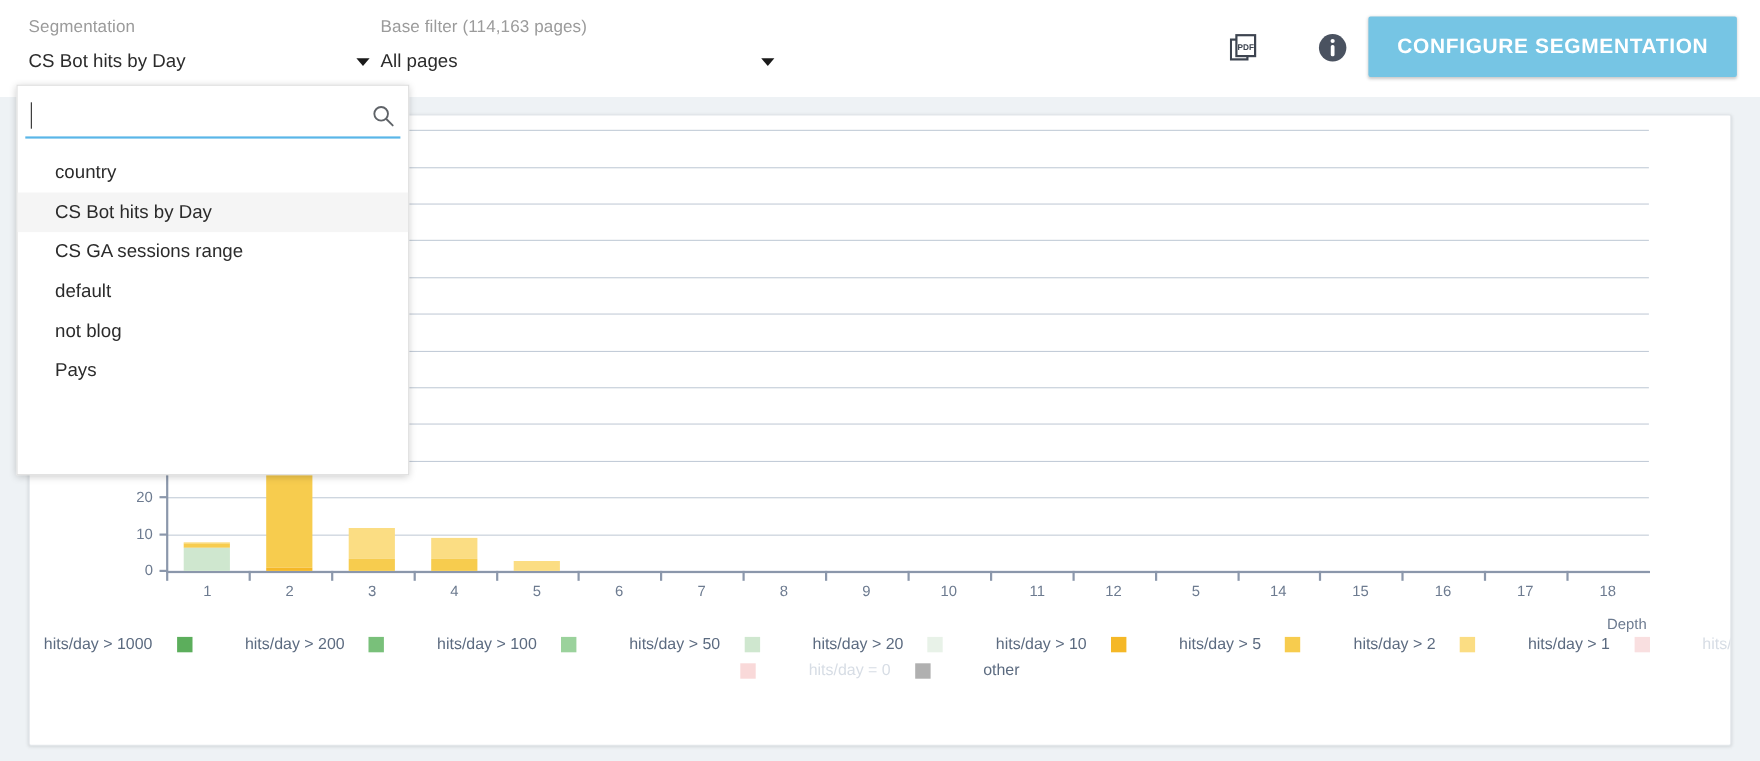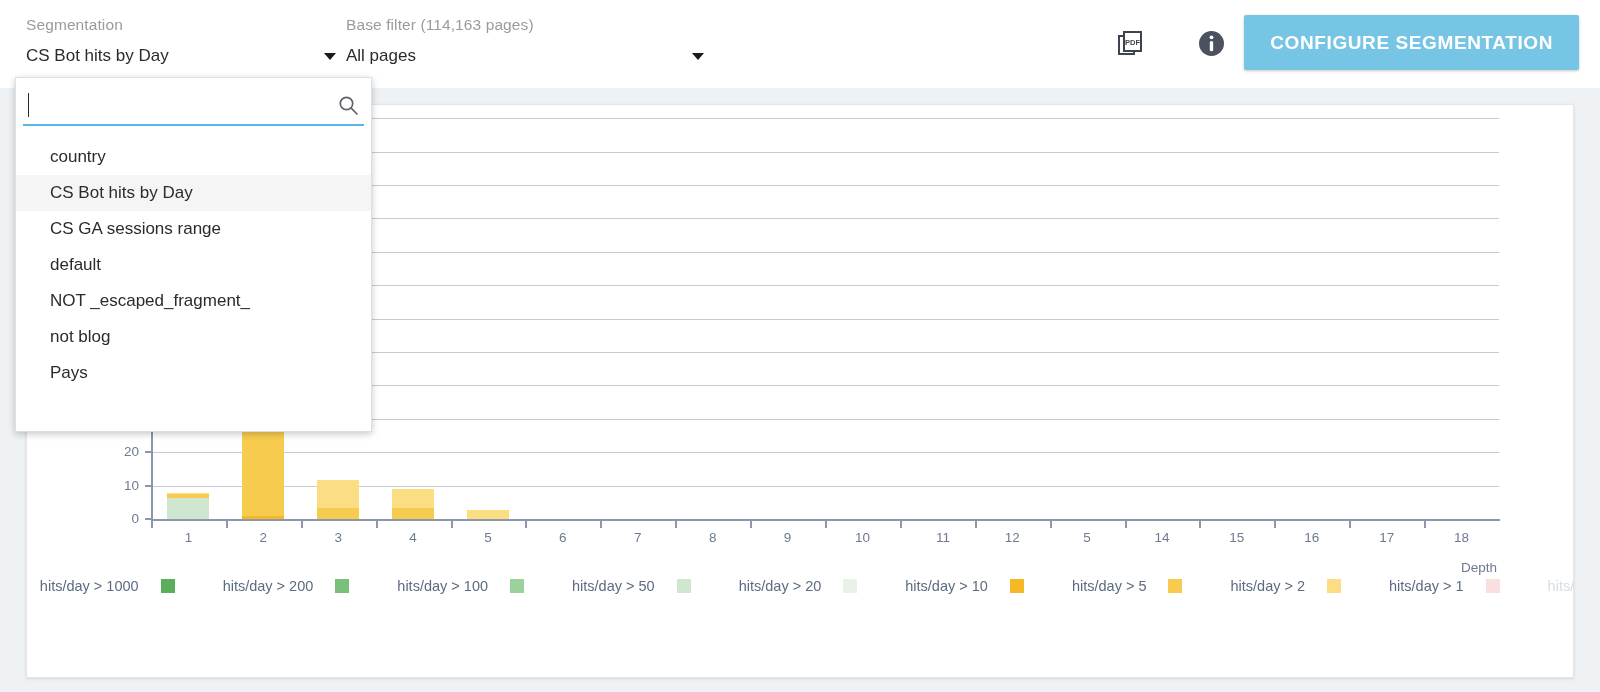--- a/index.html
+++ b/index.html
@@ -318,20 +318,30 @@
         </div>
         <div class="legend-item">
           <span class="legend-swatch" style="background: rgb(251, 221, 131);"></span>
           <span class="legend-text">hits/day &gt; 1</span>
         </div>
         <div class="legend-item muted">
           <span class="legend-swatch" style="background: rgb(249, 223, 224);"></span>
           <span class="legend-text">hits/day &gt; 0</span>
         </div>
       </div>
+    <div class="legend-row" id="legend-row-2">
+        <div class="legend-item muted">
+          <span class="legend-swatch" style="background: rgb(249, 217, 217);"></span>
+          <span class="legend-text">hits/day = 0</span>
+        </div>
+        <div class="legend-item">
+          <span class="legend-swatch" style="background: rgb(176, 176, 176);"></span>
+          <span class="legend-text">other</span>
+        </div>
+      </div>
   </div>
 </div>
 
 <div class="toolbar">
 
   <div class="field-seg">
     <div class="field-label">Segmentation</div>
     <div class="field-control">
       <span class="val">CS Bot hits by Day</span>
       <span class="caret"></span>
@@ -375,17 +385,16 @@
         <circle cx="8.5" cy="8.5" r="6.2" fill="none" stroke="#5f6368" stroke-width="1.7"></circle>
         <line x1="13.2" y1="13.2" x2="19" y2="19" stroke="#5f6368" stroke-width="1.7" stroke-linecap="round"></line>
       </svg>
     </span>
   </div>
   <div class="dd-list" id="dd-list">
       <div class="dd-option">country</div>
       <div class="dd-option selected">CS Bot hits by Day</div>
       <div class="dd-option">CS GA sessions range</div>
       <div class="dd-option">default</div>
-      <div class="dd-option">NOT _escaped_fragment_</div>
       <div class="dd-option">not blog</div>
       <div class="dd-option">Pays</div>
     </div>
 </div>
 
 </body></html>

